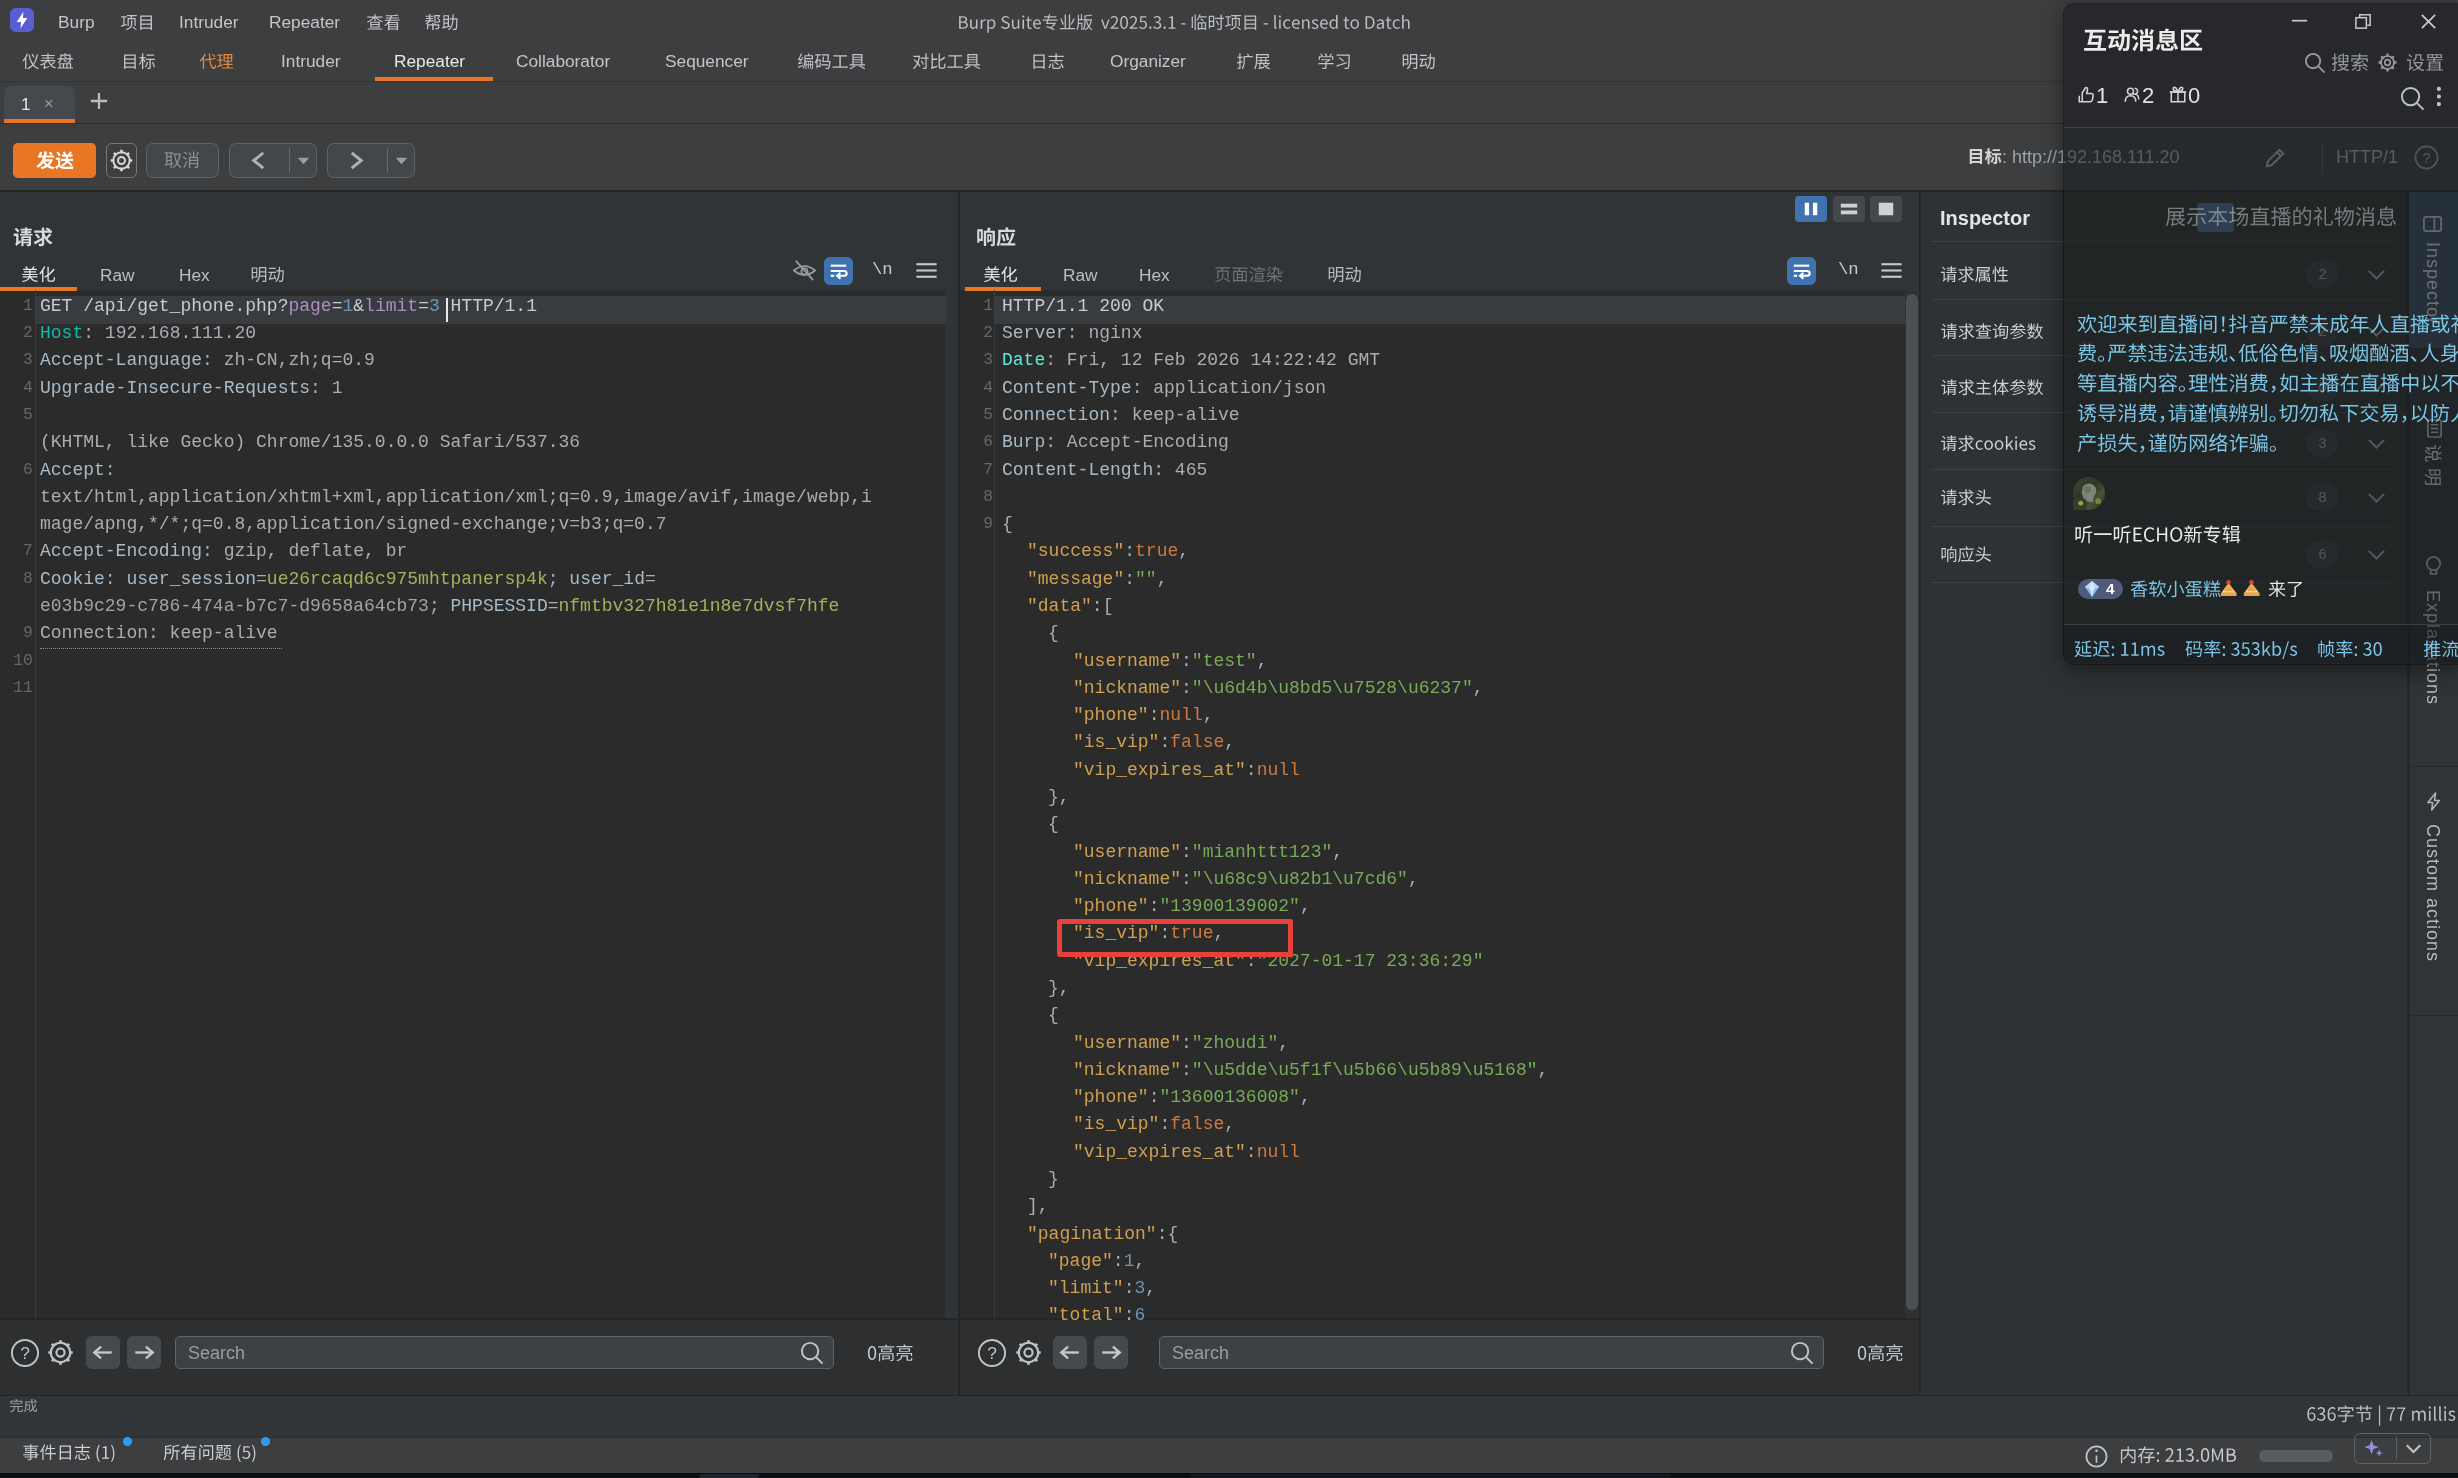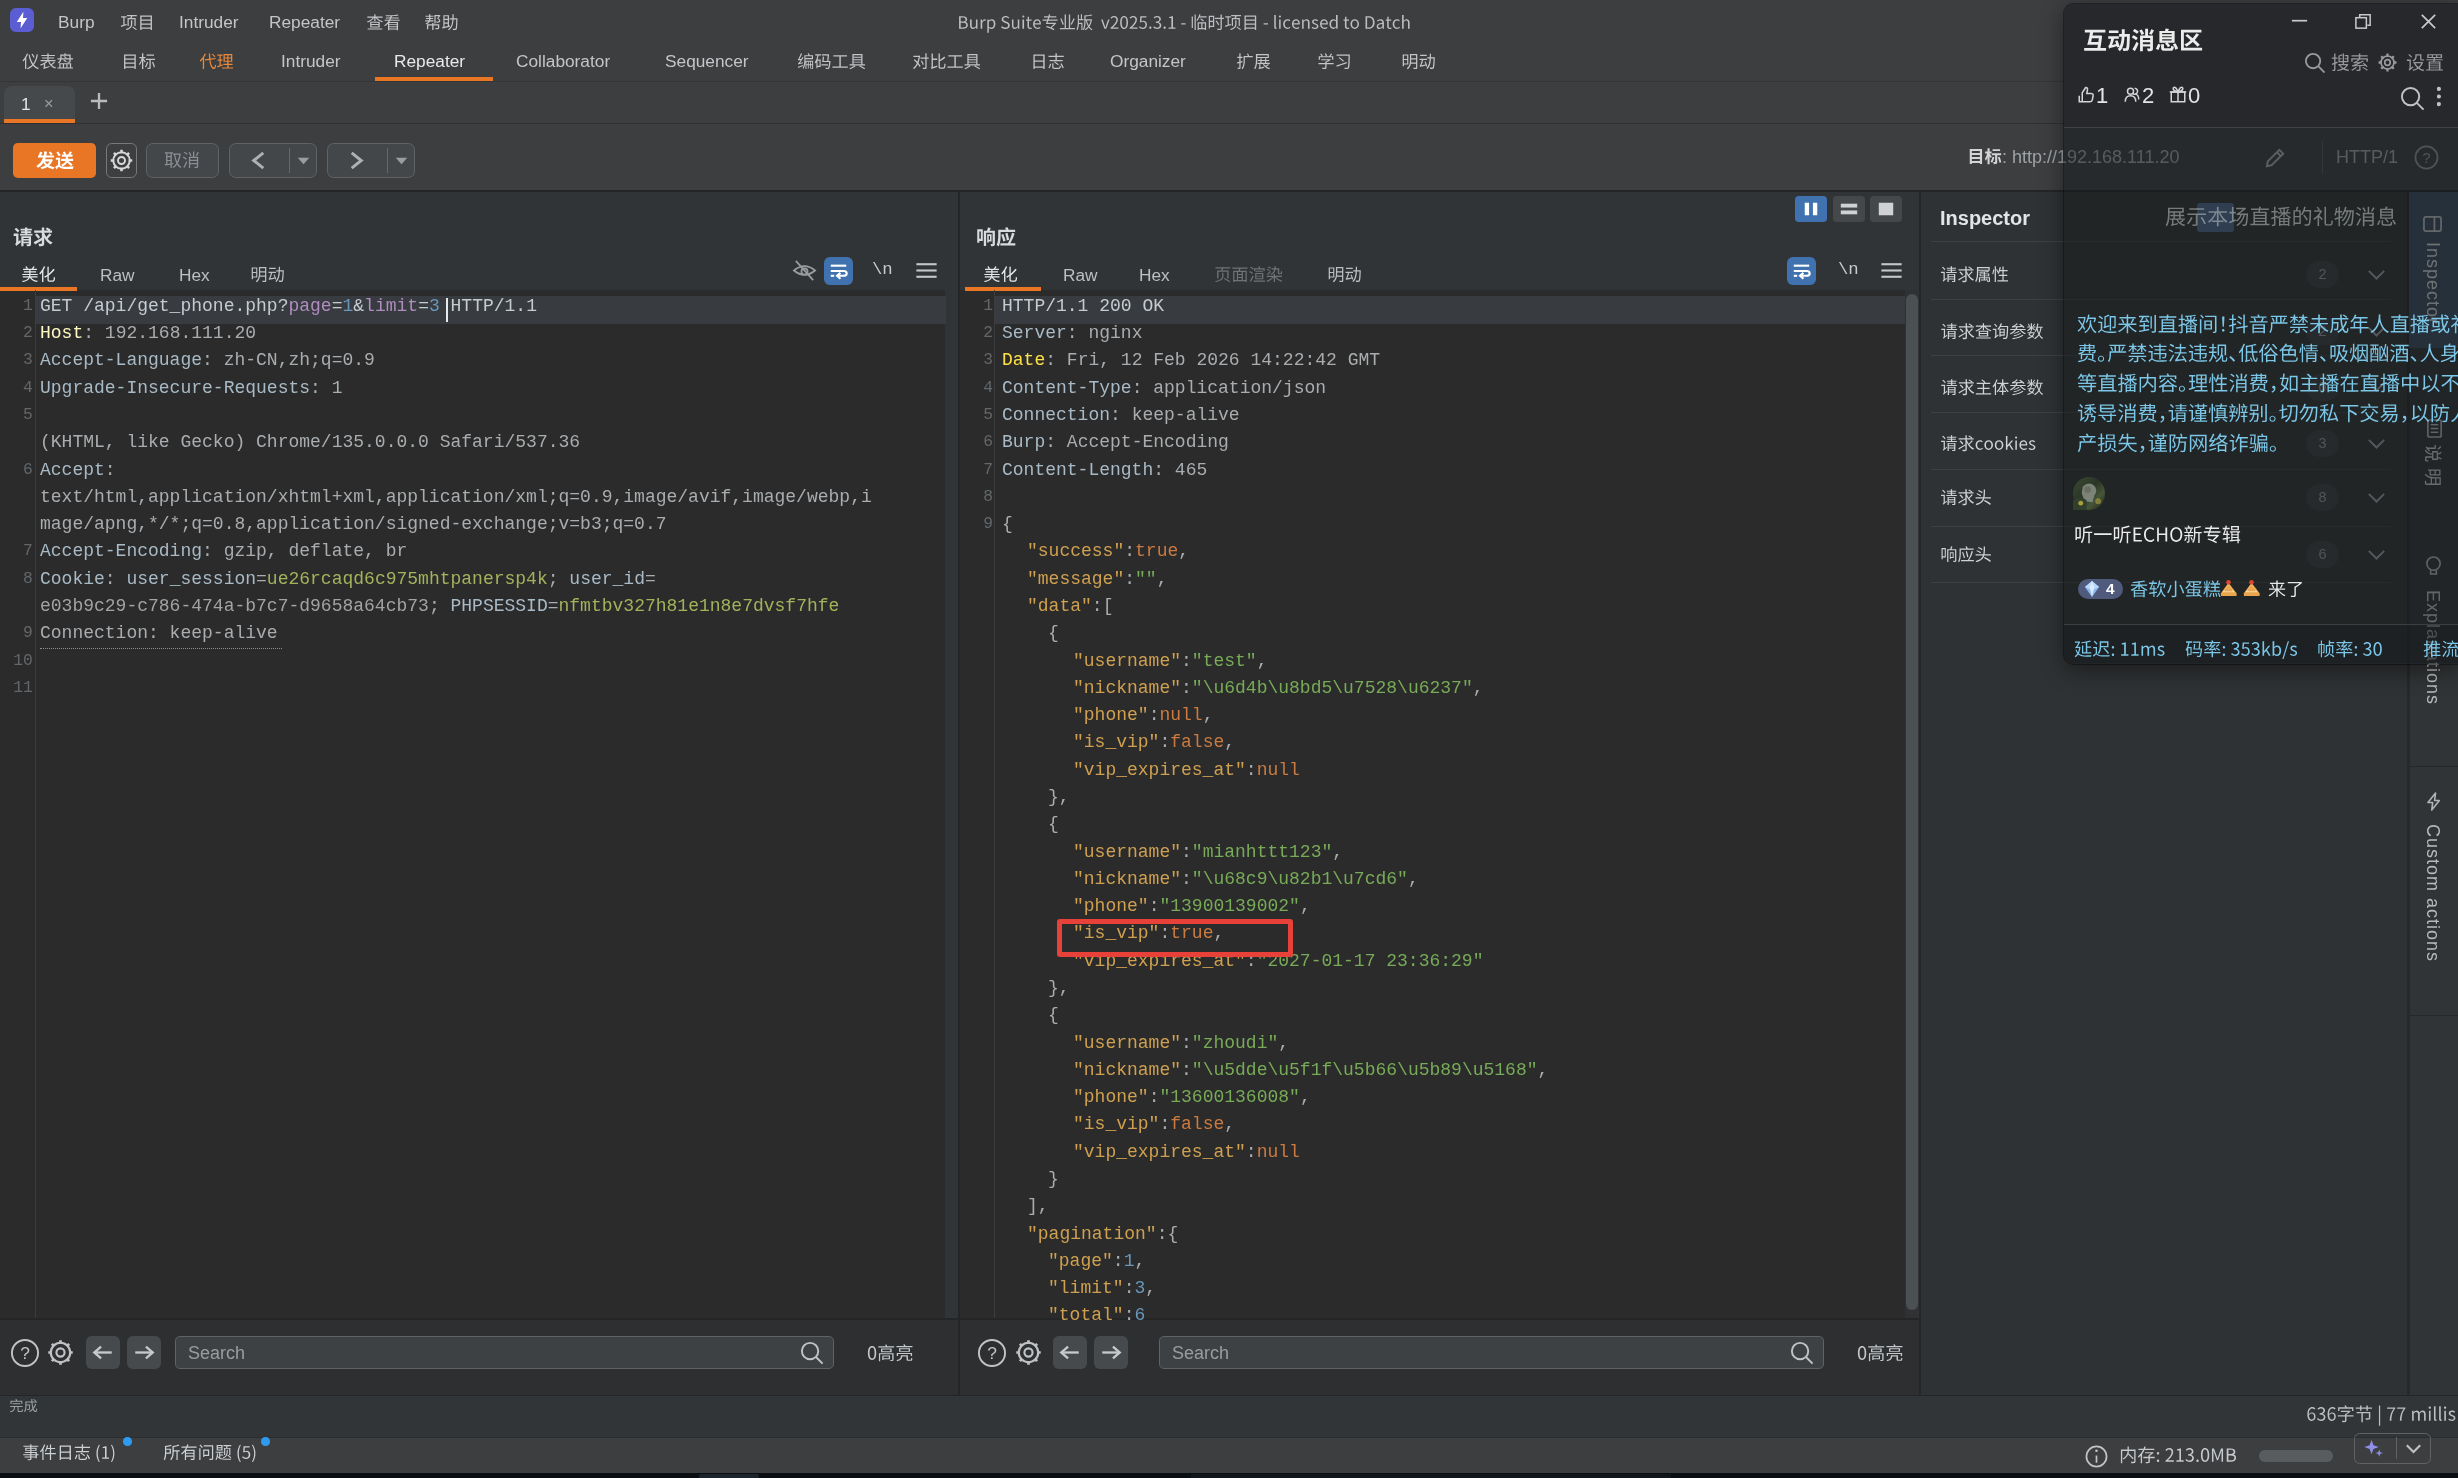--- a/index.html
+++ b/index.html
@@ -151,21 +151,21 @@
     <div class="a" style="left:872px;top:259px;font:400 17.3px 'Liberation Mono',sans-serif;color:#c8cacc;line-height:22px;white-space:pre;">\n</div>
     <div class="a" style="left:913px;top:257px"><svg width="27" height="27" viewBox="0 0 28 28">
         <line x1="3.5" y1="7.5" x2="24.5" y2="7.5" stroke="#c4c6c8" stroke-width="2.2"></line>
         <line x1="3.5" y1="14.0" x2="24.5" y2="14.0" stroke="#c4c6c8" stroke-width="2.2"></line>
         <line x1="3.5" y1="20.5" x2="24.5" y2="20.5" stroke="#c4c6c8" stroke-width="2.2"></line>
       </svg></div>
     <div class="a" style="left:35px;top:290px;width:1px;height:1028px;background:#3a3c3e"></div>
     <div class="a" style="left:36px;top:296px;width:910px;height:28px;background:#383c40"></div>
     <div class="a" style="left:40px;top:296px;line-height:28px;font:18px 'Liberation Mono',monospace;white-space:pre"><span style="color:#c6cbd0">GET /api/get_phone.php?</span><span style="color:#b08cc0">page</span><span style="color:#c6cbd0">=</span><span style="color:#6897bb">1</span><span style="color:#c6cbd0">&amp;</span><span style="color:#b08cc0">limit</span><span style="color:#c6cbd0">=</span><span style="color:#6897bb">3</span><span style="color:#c6cbd0"> HTTP/1.1</span></div>
     <div class="a" style="left:3.8px;top:296px;width:29px;line-height:28px;font:16.3px 'Liberation Mono',monospace;color:#63676a;text-align:right">1</div>
-    <div class="a" style="left:40px;top:323px;line-height:28px;font:18px 'Liberation Mono',monospace;white-space:pre"><span style="color:#fef9c3">Host</span><span style="color:#a9adb0">: </span><span style="color:#a9adb0">192.168.111.20</span></div>
+    <div class="a" style="left:40px;top:323px;line-height:28px;font:18px 'Liberation Mono',monospace;white-space:pre"><span style="color:#14b8a6">Host</span><span style="color:#a9adb0">: </span><span style="color:#a9adb0">192.168.111.20</span></div>
     <div class="a" style="left:3.8px;top:323px;width:29px;line-height:28px;font:16.3px 'Liberation Mono',monospace;color:#63676a;text-align:right">2</div>
     <div class="a" style="left:40px;top:350px;line-height:28px;font:18px 'Liberation Mono',monospace;white-space:pre"><span style="color:#a8bac6">Accept-Language</span><span style="color:#a9adb0">: </span><span style="color:#a9adb0">zh-CN,zh;q=0.9</span></div>
     <div class="a" style="left:3.8px;top:350px;width:29px;line-height:28px;font:16.3px 'Liberation Mono',monospace;color:#63676a;text-align:right">3</div>
     <div class="a" style="left:40px;top:378px;line-height:28px;font:18px 'Liberation Mono',monospace;white-space:pre"><span style="color:#a8bac6">Upgrade-Insecure-Requests</span><span style="color:#a9adb0">: </span><span style="color:#a9adb0">1</span></div>
     <div class="a" style="left:3.8px;top:378px;width:29px;line-height:28px;font:16.3px 'Liberation Mono',monospace;color:#63676a;text-align:right">4</div>
     <div class="a" style="left:3.8px;top:405px;width:29px;line-height:28px;font:16.3px 'Liberation Mono',monospace;color:#63676a;text-align:right">5</div>
     <div class="a" style="left:40px;top:432px;line-height:28px;font:18px 'Liberation Mono',monospace;white-space:pre"><span style="color:#a9adb0">(KHTML, like Gecko) Chrome/135.0.0.0 Safari/537.36</span></div>
     <div class="a" style="left:40px;top:460px;line-height:28px;font:18px 'Liberation Mono',monospace;white-space:pre"><span style="color:#a8bac6">Accept</span><span style="color:#a9adb0">:</span></div>
     <div class="a" style="left:3.8px;top:460px;width:29px;line-height:28px;font:16.3px 'Liberation Mono',monospace;color:#63676a;text-align:right">6</div>
     <div class="a" style="left:40px;top:487px;line-height:28px;font:18px 'Liberation Mono',monospace;white-space:pre"><span style="color:#a9adb0">text/html,application/xhtml+xml,application/xml;q=0.9,image/avif,image/webp,i</span></div>
@@ -227,21 +227,21 @@
       </svg></div>
     <div class="a" style="left:1870px;top:196px;width:32px;height:26px;background:#45484b;border-radius:3.8px"></div>
     <div class="a" style="left:1870px;top:196px"><svg width="32" height="26" viewBox="0 0 33 27">
         <rect x="9" y="7" width="15" height="13" fill="#cfd1d3"></rect>
       </svg></div>
     <div class="a" style="left:995px;top:296px;width:910px;height:28px;background:#383c40"></div>
     <div class="a" style="left:1002px;top:296px;line-height:28px;font:18px 'Liberation Mono',monospace;white-space:pre"><span style="color:#c6cbd0">HTTP/1.1 200 OK</span></div>
     <div class="a" style="left:964px;top:296px;width:29px;line-height:28px;font:16.3px 'Liberation Mono',monospace;color:#63676a;text-align:right">1</div>
     <div class="a" style="left:1002px;top:323px;line-height:28px;font:18px 'Liberation Mono',monospace;white-space:pre"><span style="color:#a8bac6">Server</span><span style="color:#a9adb0">: </span><span style="color:#a9adb0">nginx</span></div>
     <div class="a" style="left:964px;top:323px;width:29px;line-height:28px;font:16.3px 'Liberation Mono',monospace;color:#63676a;text-align:right">2</div>
-    <div class="a" style="left:1002px;top:350px;line-height:28px;font:18px 'Liberation Mono',monospace;white-space:pre"><span style="color:#fde047">Date</span><span style="color:#a9adb0">: </span><span style="color:#a9adb0">Fri, 12 Feb 2026 14:22:42 GMT</span></div>
+    <div class="a" style="left:1002px;top:350px;line-height:28px;font:18px 'Liberation Mono',monospace;white-space:pre"><span style="color:#5eead4">Date</span><span style="color:#a9adb0">: </span><span style="color:#a9adb0">Fri, 12 Feb 2026 14:22:42 GMT</span></div>
     <div class="a" style="left:964px;top:350px;width:29px;line-height:28px;font:16.3px 'Liberation Mono',monospace;color:#63676a;text-align:right">3</div>
     <div class="a" style="left:1002px;top:378px;line-height:28px;font:18px 'Liberation Mono',monospace;white-space:pre"><span style="color:#a8bac6">Content-Type</span><span style="color:#a9adb0">: </span><span style="color:#a9adb0">application/json</span></div>
     <div class="a" style="left:964px;top:378px;width:29px;line-height:28px;font:16.3px 'Liberation Mono',monospace;color:#63676a;text-align:right">4</div>
     <div class="a" style="left:1002px;top:405px;line-height:28px;font:18px 'Liberation Mono',monospace;white-space:pre"><span style="color:#a8bac6">Connection</span><span style="color:#a9adb0">: </span><span style="color:#a9adb0">keep-alive</span></div>
     <div class="a" style="left:964px;top:405px;width:29px;line-height:28px;font:16.3px 'Liberation Mono',monospace;color:#63676a;text-align:right">5</div>
     <div class="a" style="left:1002px;top:432px;line-height:28px;font:18px 'Liberation Mono',monospace;white-space:pre"><span style="color:#a8bac6">Burp</span><span style="color:#a9adb0">: </span><span style="color:#a9adb0">Accept-Encoding</span></div>
     <div class="a" style="left:964px;top:432px;width:29px;line-height:28px;font:16.3px 'Liberation Mono',monospace;color:#63676a;text-align:right">6</div>
     <div class="a" style="left:1002px;top:460px;line-height:28px;font:18px 'Liberation Mono',monospace;white-space:pre"><span style="color:#a8bac6">Content-Length</span><span style="color:#a9adb0">: </span><span style="color:#a9adb0">465</span></div>
     <div class="a" style="left:964px;top:460px;width:29px;line-height:28px;font:16.3px 'Liberation Mono',monospace;color:#63676a;text-align:right">7</div>
     <div class="a" style="left:1002px;top:487px;line-height:28px;font:18px 'Liberation Mono',monospace;white-space:pre"></div>

